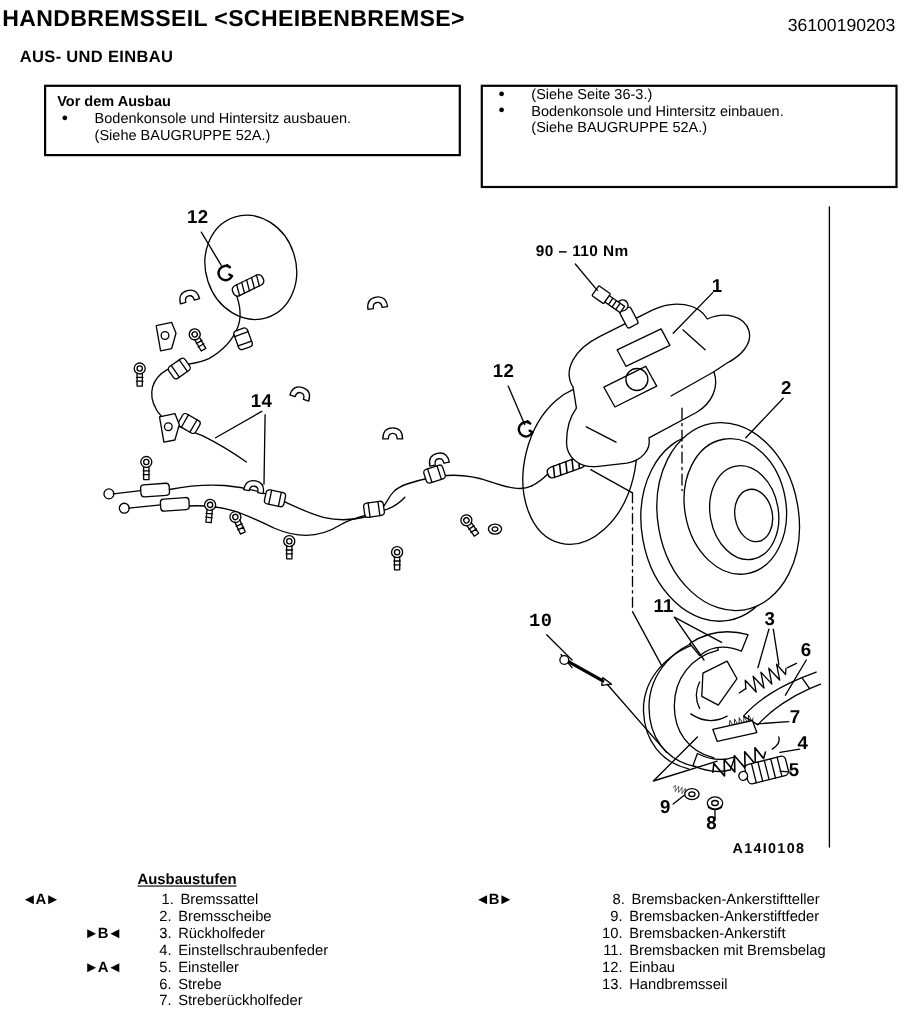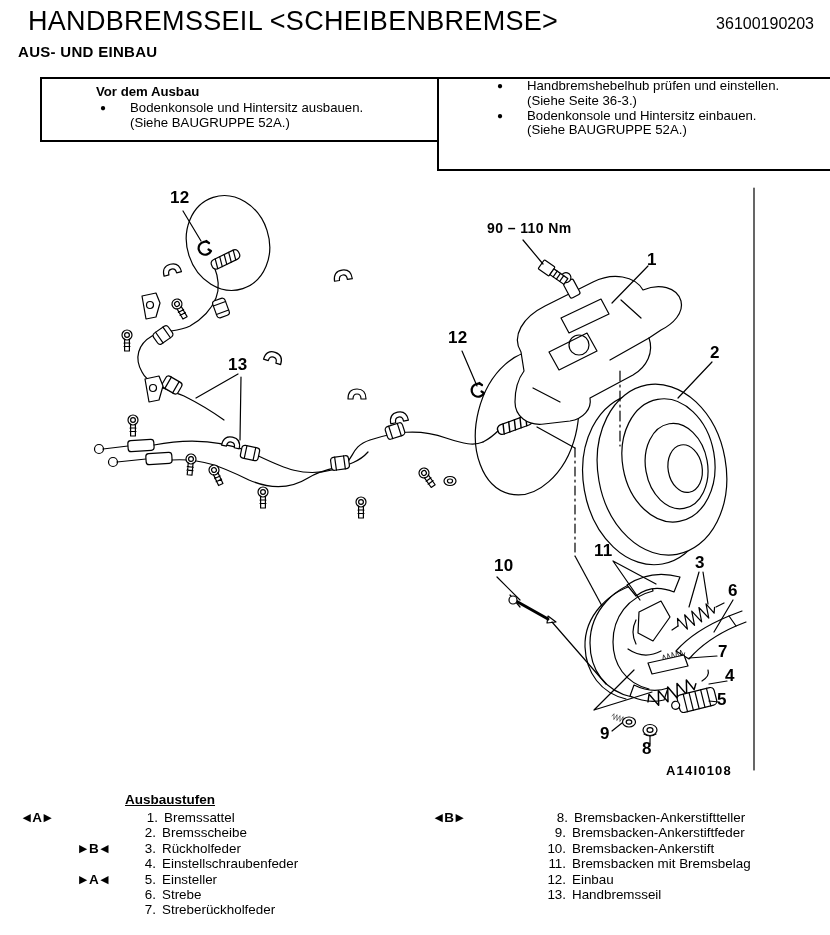--- a/index.html
+++ b/index.html
@@ -2,25 +2,25 @@
 <html><head>
 <meta charset="utf-8">
 <style>
   html,body{margin:0;padding:0;}
   body{
     width:830px;height:935px;position:relative;background:#fff;color:#000;
     font-family:"Liberation Sans", sans-serif;overflow:hidden;
   }
   .abs{position:absolute;}
   
-  .page-title{left:28px;top:6px;font-size:27px;font-weight:normal;letter-spacing:.3px;white-space:nowrap;}
+  .page-title{left:2px;top:6px;font-size:21px;font-weight:bold;letter-spacing:.3px;white-space:nowrap;}
   .doc-number{right:16px;top:15px;font-size:16px;font-weight:normal;}
   .subtitle{left:18px;top:43px;font-size:15px;font-weight:bold;letter-spacing:.3px;}
   
-  .notebox{border:2px solid #000;background:#fff;font-size:13.2px;line-height:14.8px;padding-left:44px;}
+  .notebox{border:2px solid #000;background:#fff;font-size:13.2px;line-height:14.8px;}
   .notebox .bx-title{font-weight:bold;margin:6px 0 1px 10px;}
   .bullet-row{display:flex;margin-left:10px;}
   .bullet-dot{width:30px;flex:none;font-size:10px;line-height:14.8px;padding-left:4px;}
   .bullet-lines{flex:1;}
   
   svg{position:absolute;left:0;top:0;}
   .callout{position:absolute;font-weight:bold;font-size:17px;letter-spacing:.3px;white-space:nowrap;}
   .torque{position:absolute;font-weight:bold;font-size:14px;white-space:nowrap;letter-spacing:.4px;}
   .figcode{position:absolute;font-weight:bold;font-size:13px;letter-spacing:1.2px;white-space:nowrap;margin-top:18px;}
   
@@ -54,21 +54,20 @@
       <div>Bodenkonsole und Hintersitz ausbauen.</div>
       <div>(Siehe BAUGRUPPE 52A.)</div>
     </div>
   </div>
 </div>
 
 <div class="abs notebox" style="left:437px;top:77px;width:375px;height:90px;">
   <div class="bullet-row">
     <span class="bullet-dot">●</span>
     <div class="bullet-lines">
-      <div>Handbremshebelhub prüfen und einstellen.</div>
       <div>(Siehe Seite 36-3.)</div>
     </div>
   </div>
   <div class="bullet-row">
     <span class="bullet-dot">●</span>
     <div class="bullet-lines">
       <div>Bodenkonsole und Hintersitz einbauen.</div>
       <div>(Siehe BAUGRUPPE 52A.)</div>
     </div>
   </div>
@@ -243,25 +242,25 @@
     <path d="M727,681 L709,684"></path>
     <path d="M719,702 L709,701"></path>
     <path d="M612,731 L622,723"></path>
     <path d="M650,744 L650,736"></path>
     <path d="M594,710 L634,670 M594,710 L652,692"></path>
     <path d="M620,371 L620,446" stroke-dasharray="10 4 2 4"></path>
   </g>
 </svg>
 
 <div class="callout" style="left:170px;top:188px;">12</div>
-<div class="callout" style="left:228px;top:355px;">13</div>
+<div class="callout" style="left:228px;top:355px;">14</div>
 <div class="callout" style="left:448px;top:328px;">12</div>
 <div class="callout" style="left:647px;top:250px;">1</div>
 <div class="callout" style="left:710px;top:343px;">2</div>
-<div class="callout" style="left:494px;top:556px;">10</div>
+<div class="callout" style="left:481px;top:556px;font-family:Liberation Mono, monospace;">10</div>
 <div class="callout" style="left:594px;top:541px;">11</div>
 <div class="callout" style="left:695px;top:553px;">3</div>
 <div class="callout" style="left:728px;top:581px;">6</div>
 <div class="callout" style="left:718px;top:642px;">7</div>
 <div class="callout" style="left:725px;top:666px;">4</div>
 <div class="callout" style="left:717px;top:690px;">5</div>
 <div class="callout" style="left:600px;top:724px;">9</div>
 <div class="callout" style="left:642px;top:739px;">8</div>
 <div class="torque" style="left:487px;top:220px;">90 – 110 Nm</div>
 <div class="figcode" style="left:666px;top:745px;">A14I0108</div>

